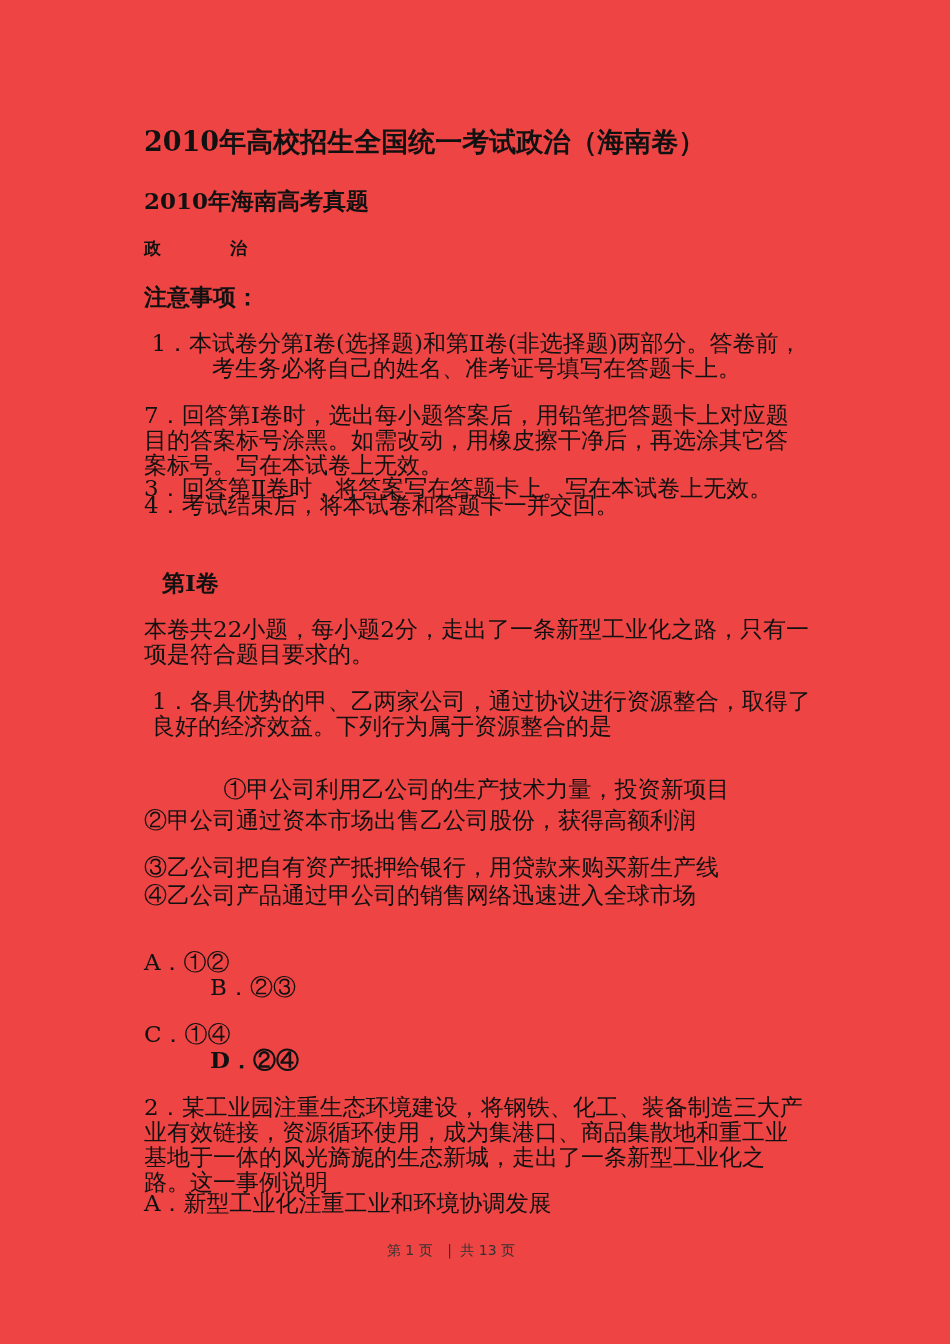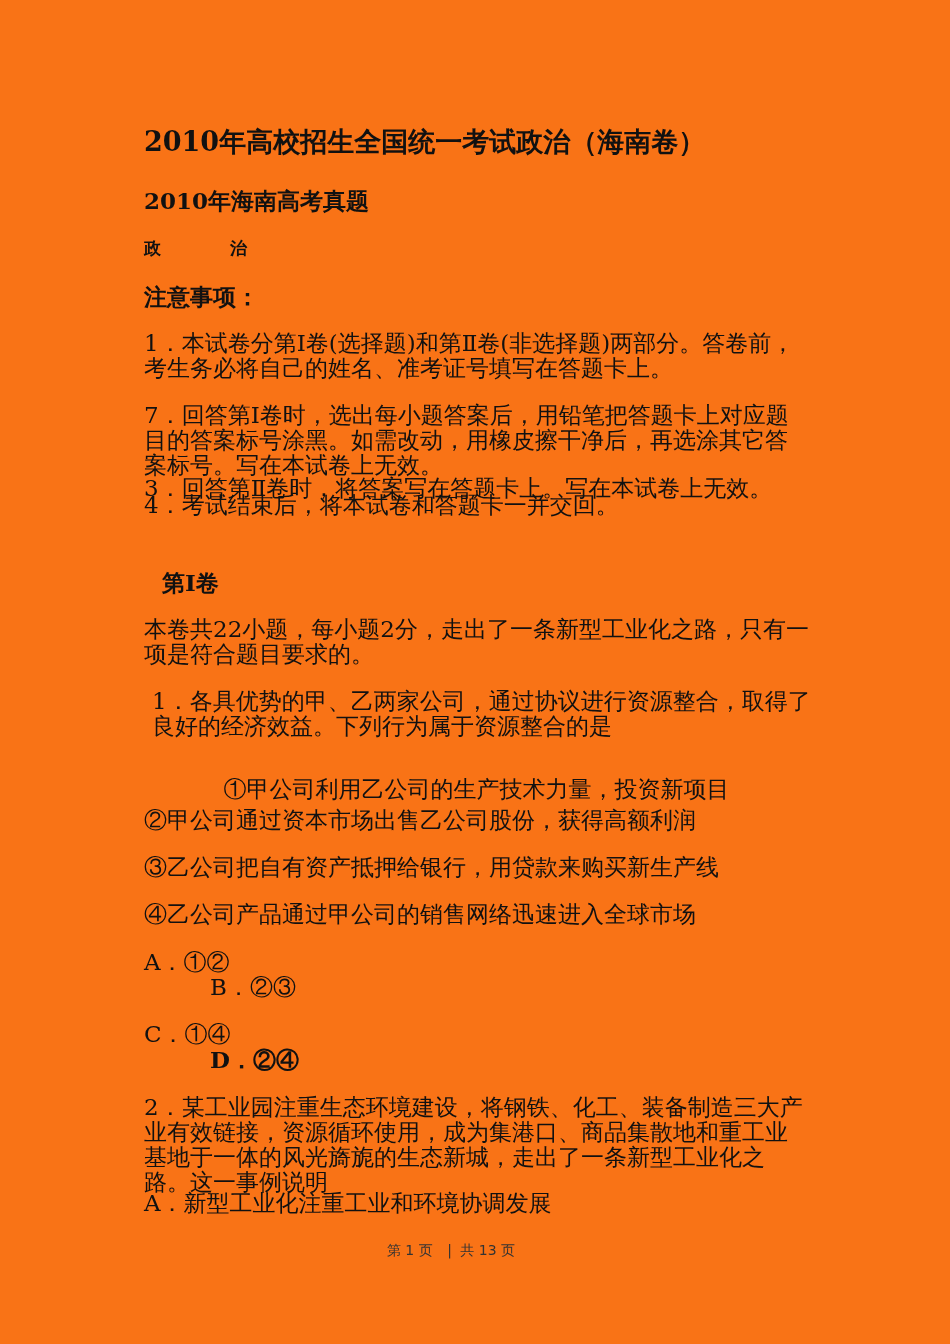--- a/index.html
+++ b/index.html
@@ -13,21 +13,21 @@
       position: relative;
       overflow: hidden;
       font-family: "DejaVu Serif", "Liberation Serif", serif;
       color: #111111;
     }
     .page {
       position: absolute;
       left: 0; top: 0;
       width: 950px;
       height: 1344px;
-      background: #f97316;
+      background: #ef4444;
     }
     .title {
       position: absolute;
       left: 144px;
       top: 122px;
       font-size: 27px;
       font-weight: bold;
       letter-spacing: 0px;
       white-space: nowrap;
       line-height: 40px;
@@ -71,35 +71,35 @@
 
   <div class="blk bold" style="top:188px;">2010年海南高考真题</div>
 
   <div>
     <span class="subject" style="left:144px;">政</span>
     <span class="subject" style="left:230px;">治</span>
   </div>
 
   <div class="blk bold" style="top:284px;">注意事项：</div>
 
-  <div class="blk" style="top:331px;">1．本试卷分第Ⅰ卷(选择题)和第Ⅱ卷(非选择题)两部分。答卷前，考生务必将自己的姓名、准考证号填写在答题卡上。</div>
+  <div class="blk" style="top:331px;text-align:center;">1．本试卷分第Ⅰ卷(选择题)和第Ⅱ卷(非选择题)两部分。答卷前，考生务必将自己的姓名、准考证号填写在答题卡上。</div>
   <div class="blk" style="top:403px;">7．回答第Ⅰ卷时，选出每小题答案后，用铅笔把答题卡上对应题目的答案标号涂黑。如需改动，用橡皮擦干净后，再选涂其它答案标号。写在本试卷上无效。</div>
   <div class="blk" style="top:476px;">3．回答第Ⅱ卷时，将答案写在答题卡上。写在本试卷上无效。</div>
   <div class="blk" style="top:493px;">4．考试结束后，将本试卷和答题卡一并交回。</div>
 
   <div class="blk bold" style="top:570px; padding-left:18px;">第Ⅰ卷</div>
 
   <div class="blk" style="top:617px;">本卷共22小题，每小题2分，走出了一条新型工业化之路，只有一项是符合题目要求的。</div>
 
   <div>
     <div class="blk" style="top:689px;margin-left:8px;">1．各具优势的甲、乙两家公司，通过协议进行资源整合，取得了良好的经济效益。下列行为属于资源整合的是</div>
     <div class="blk" style="top:777px;text-align:center;">①甲公司利用乙公司的生产技术力量，投资新项目</div>
     <div class="blk" style="top:808px;">②甲公司通过资本市场出售乙公司股份，获得高额利润</div>
     <div class="blk" style="top:855px;">③乙公司把自有资产抵押给银行，用贷款来购买新生产线</div>
-    <div class="blk" style="top:902px;">④乙公司产品通过甲公司的销售网络迅速进入全球市场</div>
+    <div class="blk" style="top:883px;">④乙公司产品通过甲公司的销售网络迅速进入全球市场</div>
 
     <div class="blk" style="top:950px;">A．①②</div>
     <div class="blk opt-indent" style="top:975px;">B．②③</div>
     <div class="blk" style="top:1022px;">C．①④</div>
     <div class="blk opt-indent" style="top:1047px;font-weight:bold;">D．②④</div>
   </div>
 
   <div>
     <div class="blk" style="top:1095px;">2．某工业园注重生态环境建设，将钢铁、化工、装备制造三大产业有效链接，资源循环使用，成为集港口、商品集散地和重工业基地于一体的风光旖旎的生态新城，走出了一条新型工业化之路。这一事例说明</div>
     <div class="blk" style="top:1191px;">A．新型工业化注重工业和环境协调发展</div>

